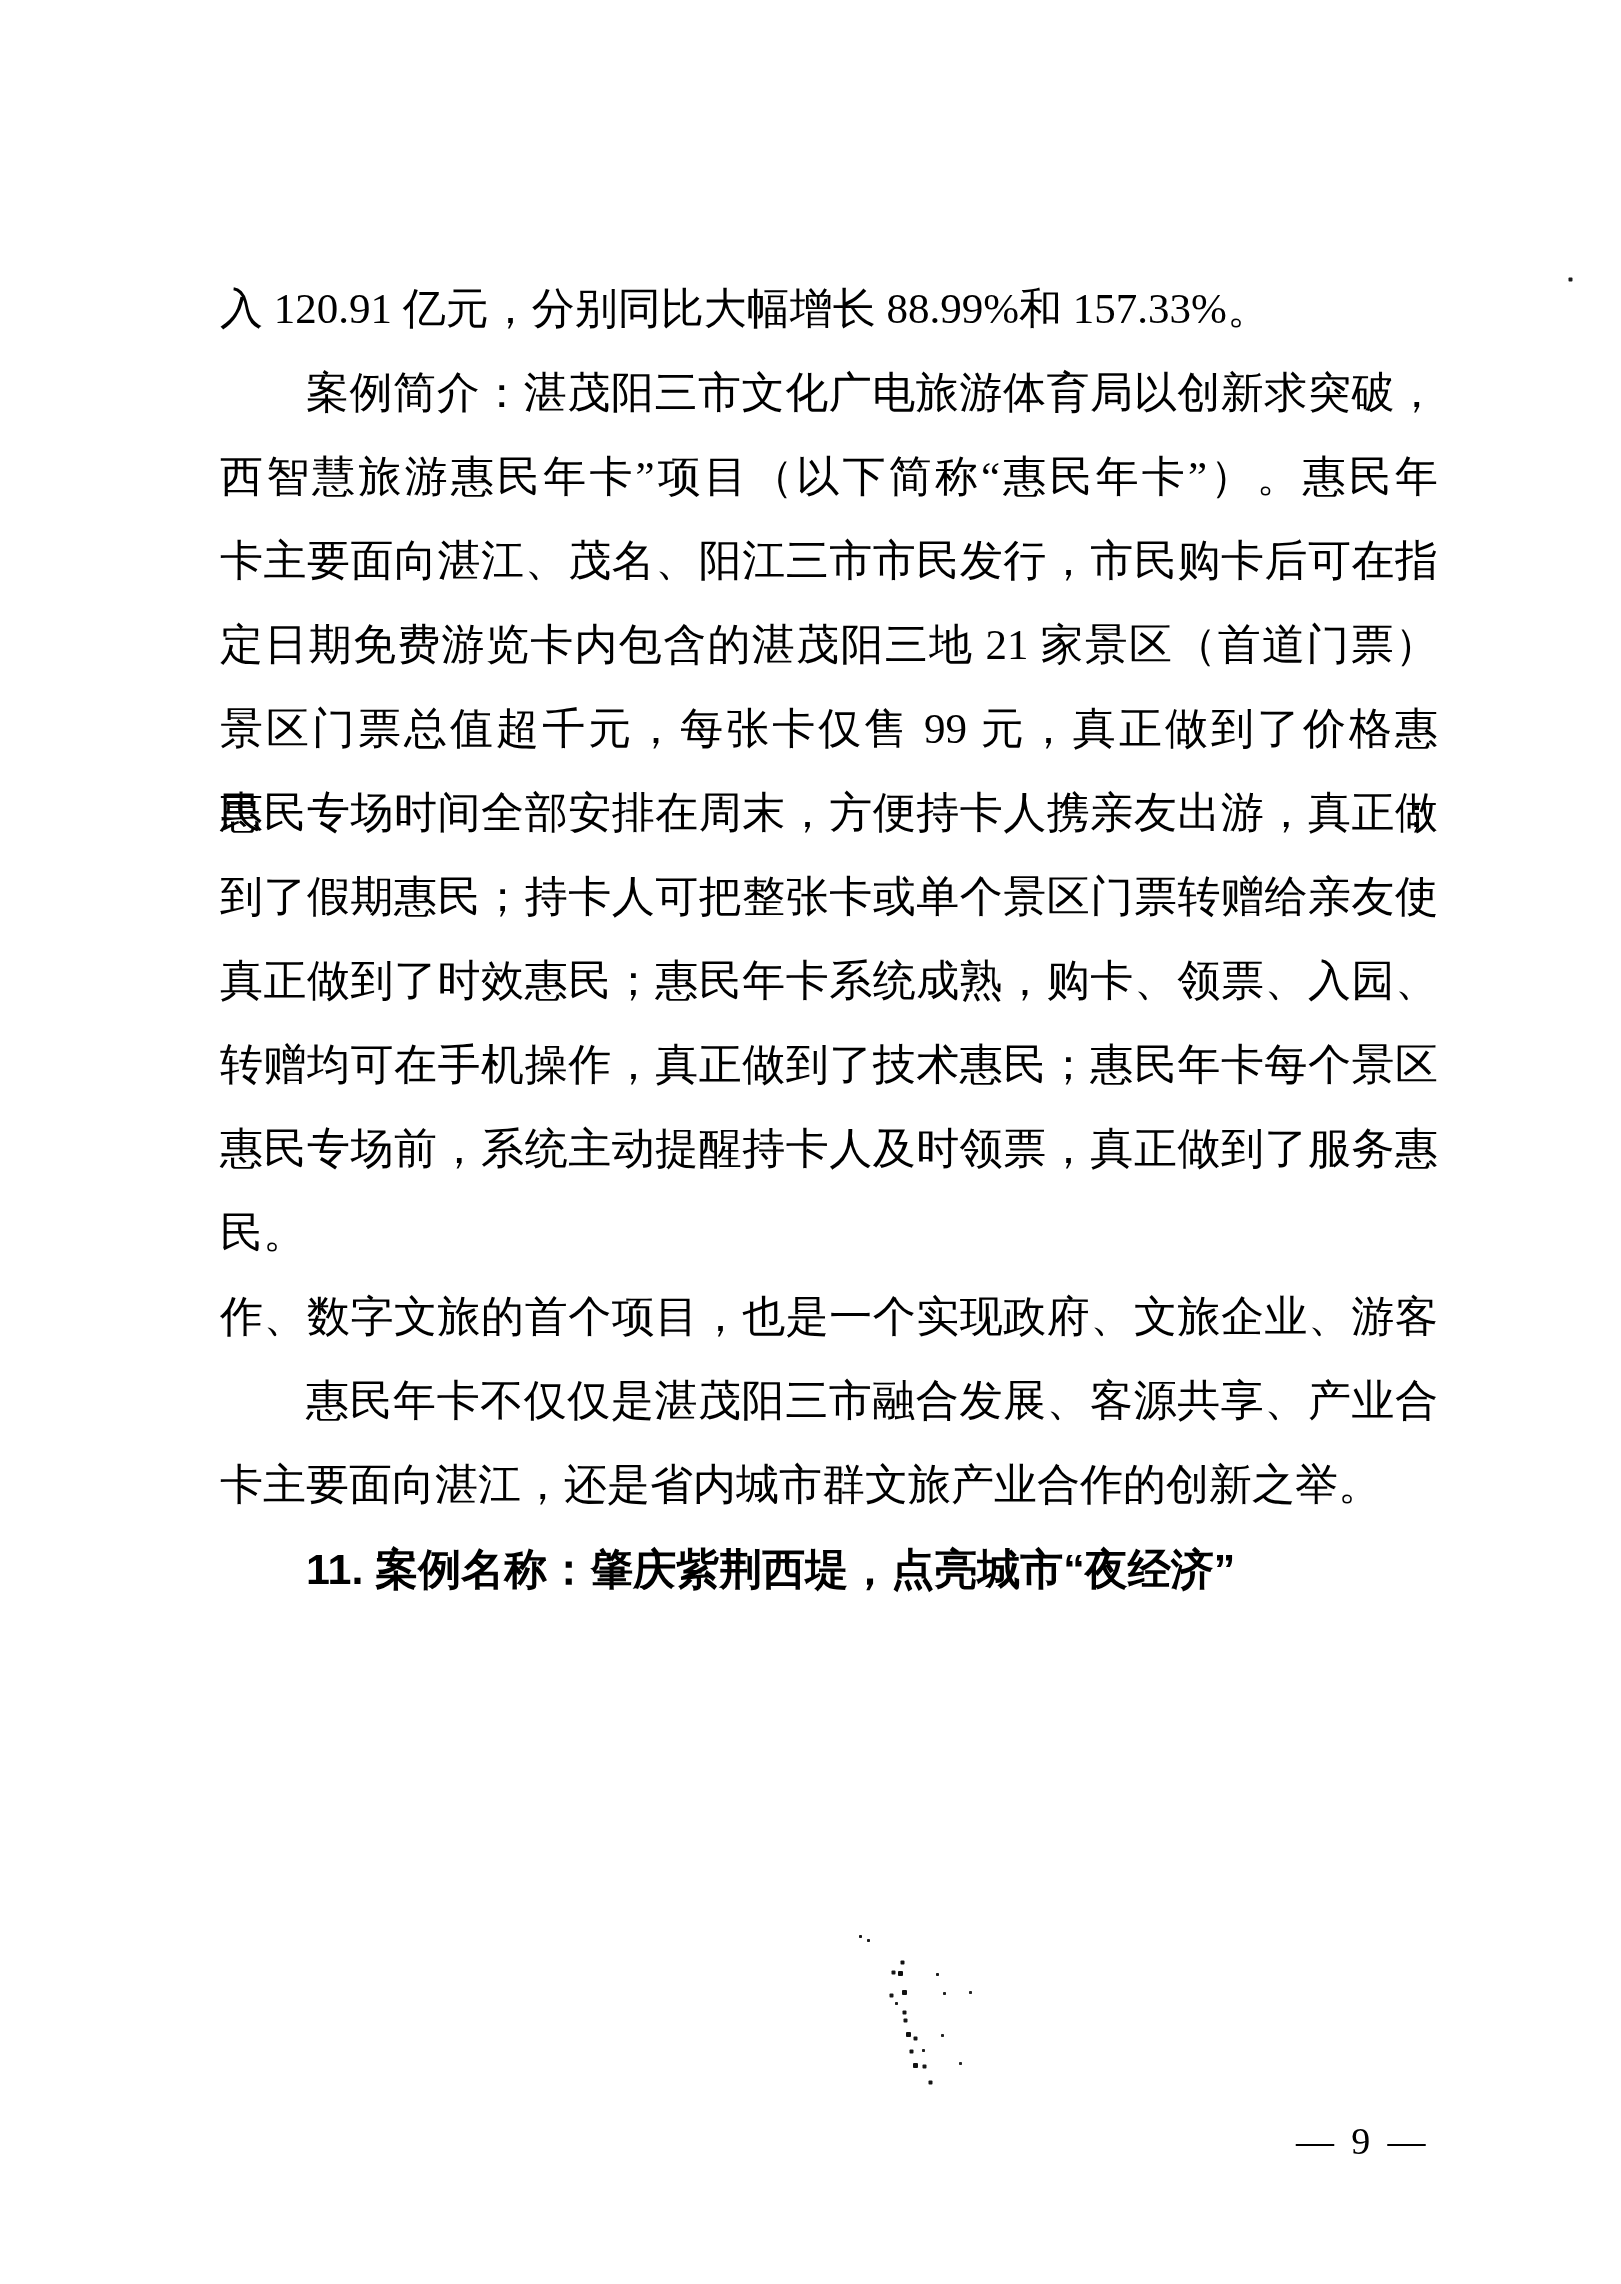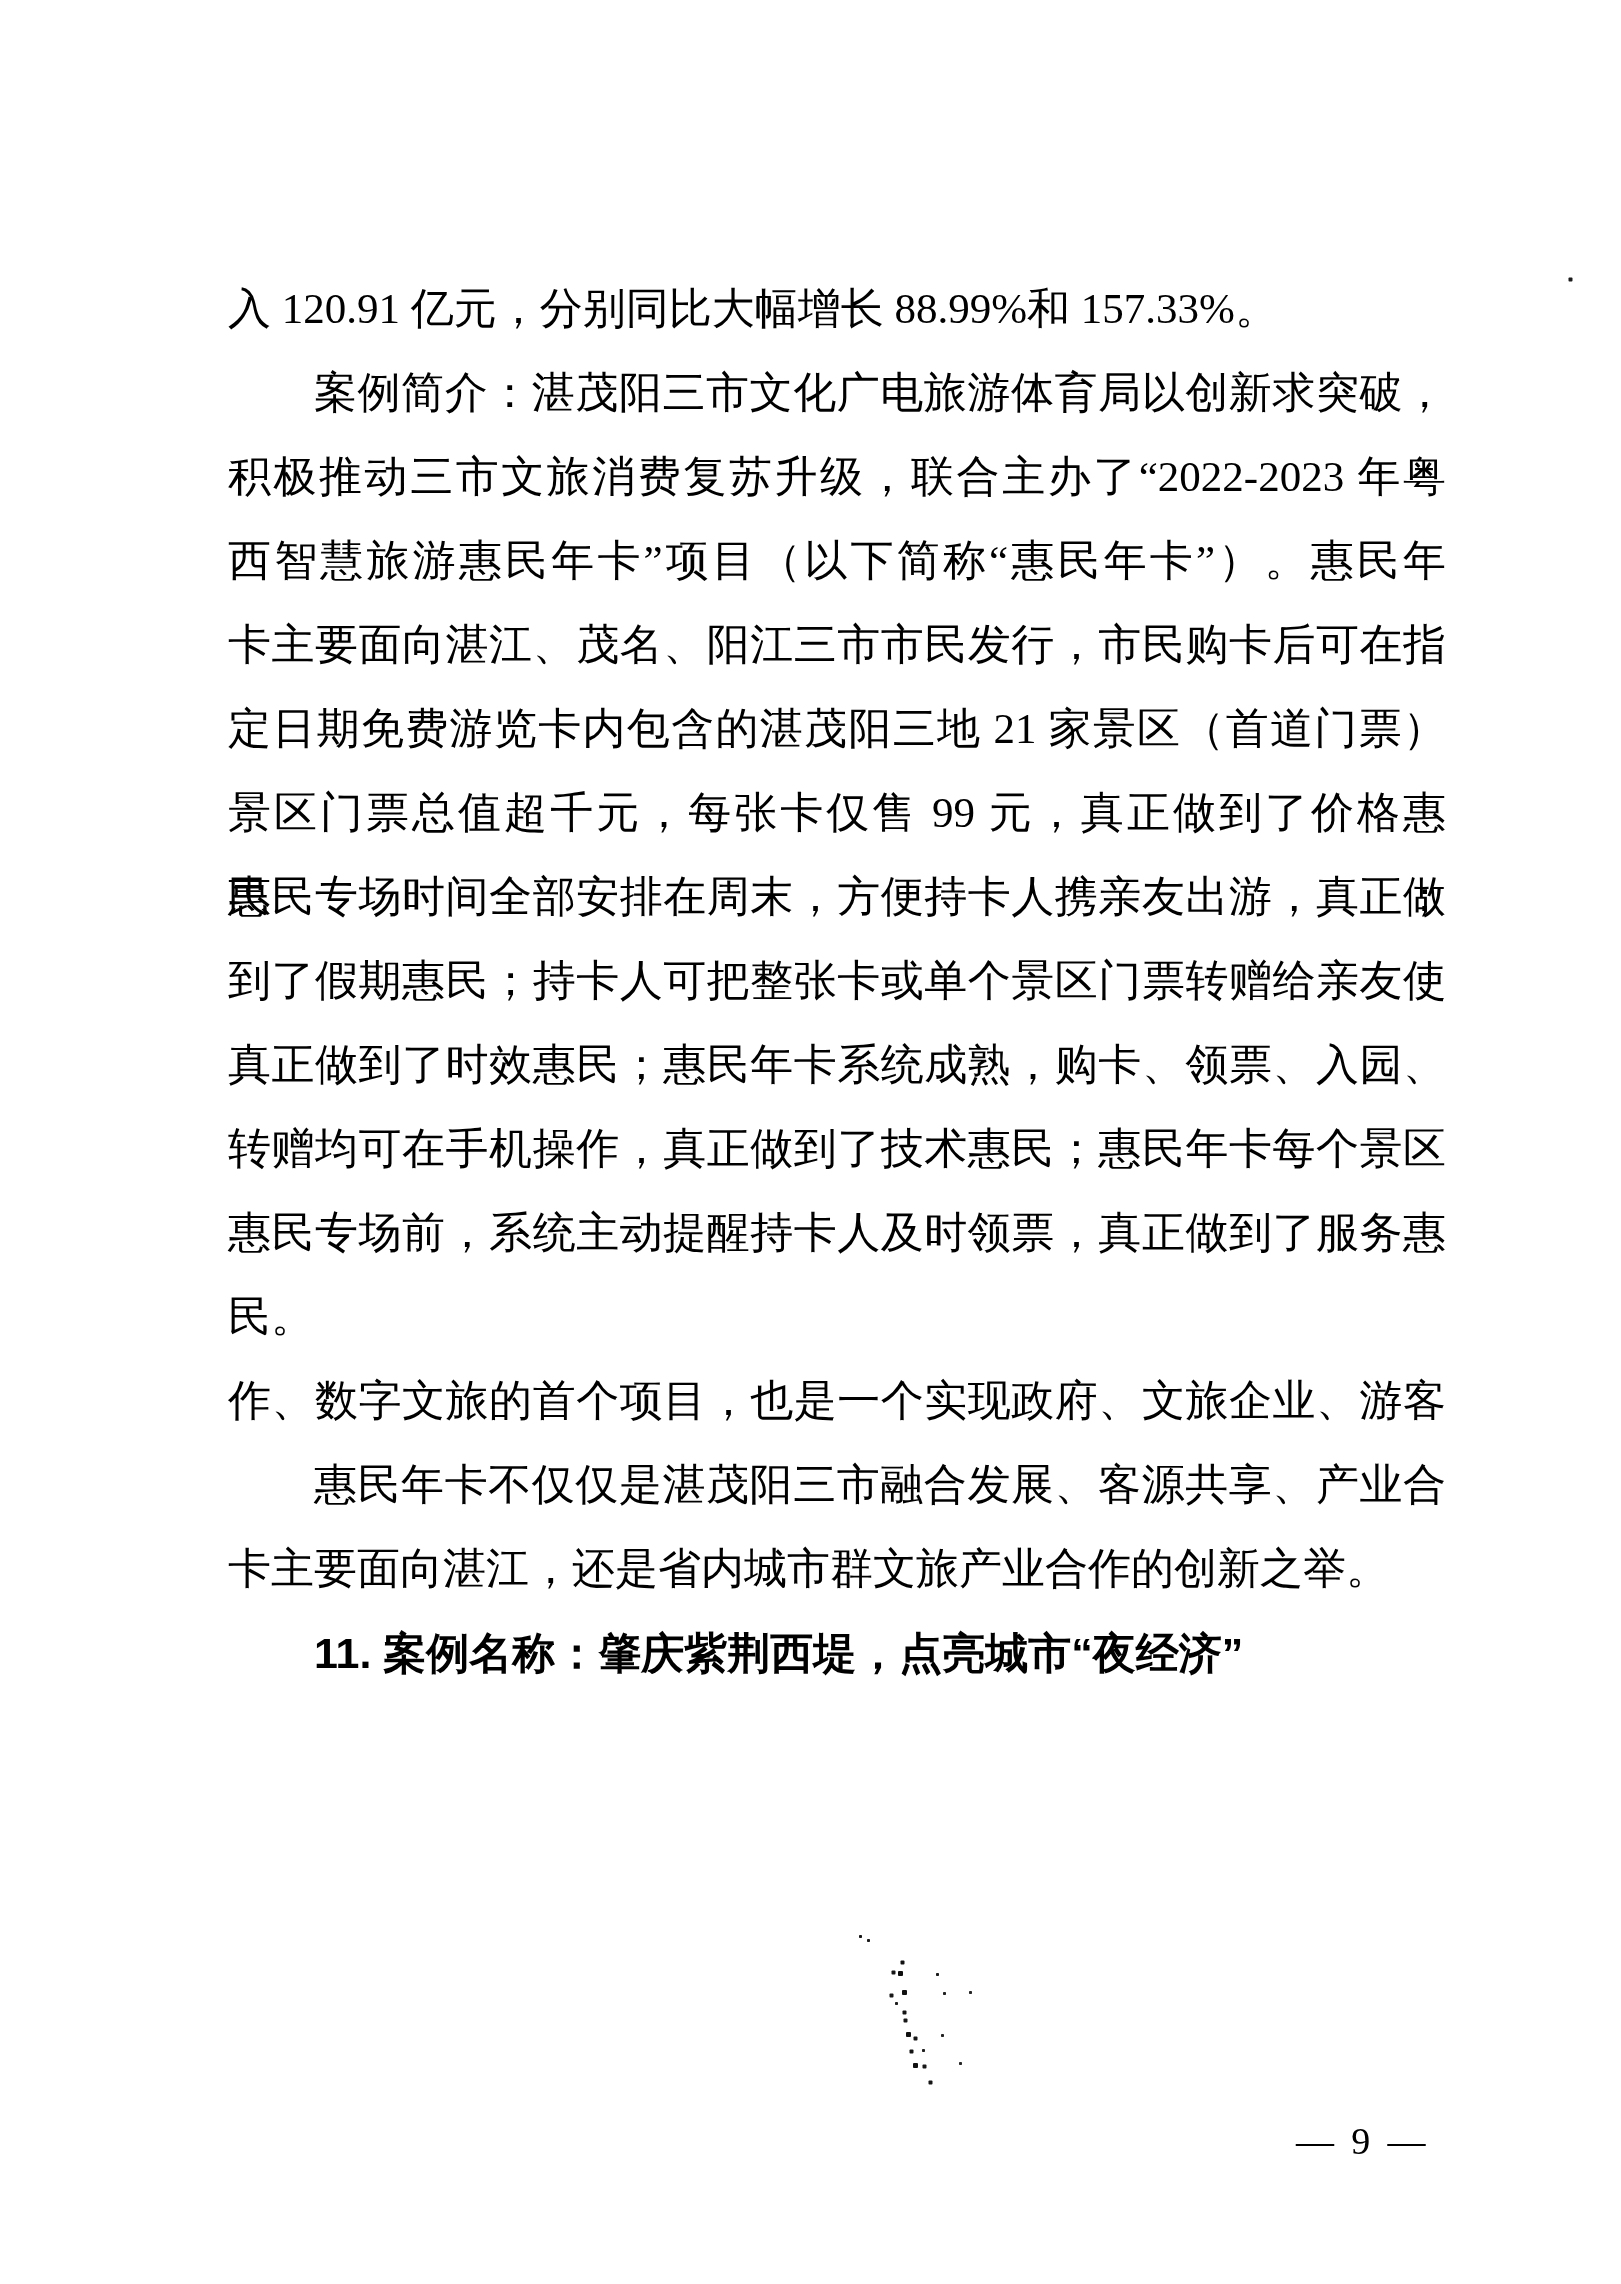--- a/index.html
+++ b/index.html
@@ -14,21 +14,20 @@
     background: #ffffff;
     overflow: hidden;
     color: #000000;
     font-family: "Liberation Serif", "DejaVu Serif", serif;
   }
   .content {
     position: absolute;
     left: 220px;
     top: 267px;
     width: 1218px;
-    margin-left: 8px;
   }
   .line {
     font-size: 43px;
     line-height: 84px;
     height: 84px;
     white-space: nowrap;
     font-weight: 400;
   }
   .line.justify {
     white-space: normal;
@@ -89,21 +88,20 @@
   }
 </style>
 </head>
 <body>
 
 <div class="page">
 
   <div class="content">
     <div class="line">入 120.91 亿元，分别同比大幅增长 88.99%和 157.33%。</div>
     <div class="line indent justify">案例简介：湛茂阳三市文化广电旅游体育局以创新求突破，</div>
-    <div class="line justify">积极推动三市文旅消费复苏升级，联合主办了“2022-2023 年粤</div>
     <div class="line justify">西智慧旅游惠民年卡”项目（以下简称“惠民年卡”）。惠民年</div>
     <div class="line justify">卡主要面向湛江、茂名、阳江三市市民发行，市民购卡后可在指</div>
     <div class="line justify">定日期免费游览卡内包含的湛茂阳三地 21 家景区（首道门票）</div>
     <div class="line justify">景区门票总值超千元，每张卡仅售 99 元，真正做到了价格惠民；</div>
     <div class="line justify">惠民专场时间全部安排在周末，方便持卡人携亲友出游，真正做</div>
     <div class="line justify">到了假期惠民；持卡人可把整张卡或单个景区门票转赠给亲友使</div>
     <div class="line justify">真正做到了时效惠民；惠民年卡系统成熟，购卡、领票、入园、</div>
     <div class="line justify">转赠均可在手机操作，真正做到了技术惠民；惠民年卡每个景区</div>
     <div class="line justify">惠民专场前，系统主动提醒持卡人及时领票，真正做到了服务惠</div>
     <div class="line">民。</div>

